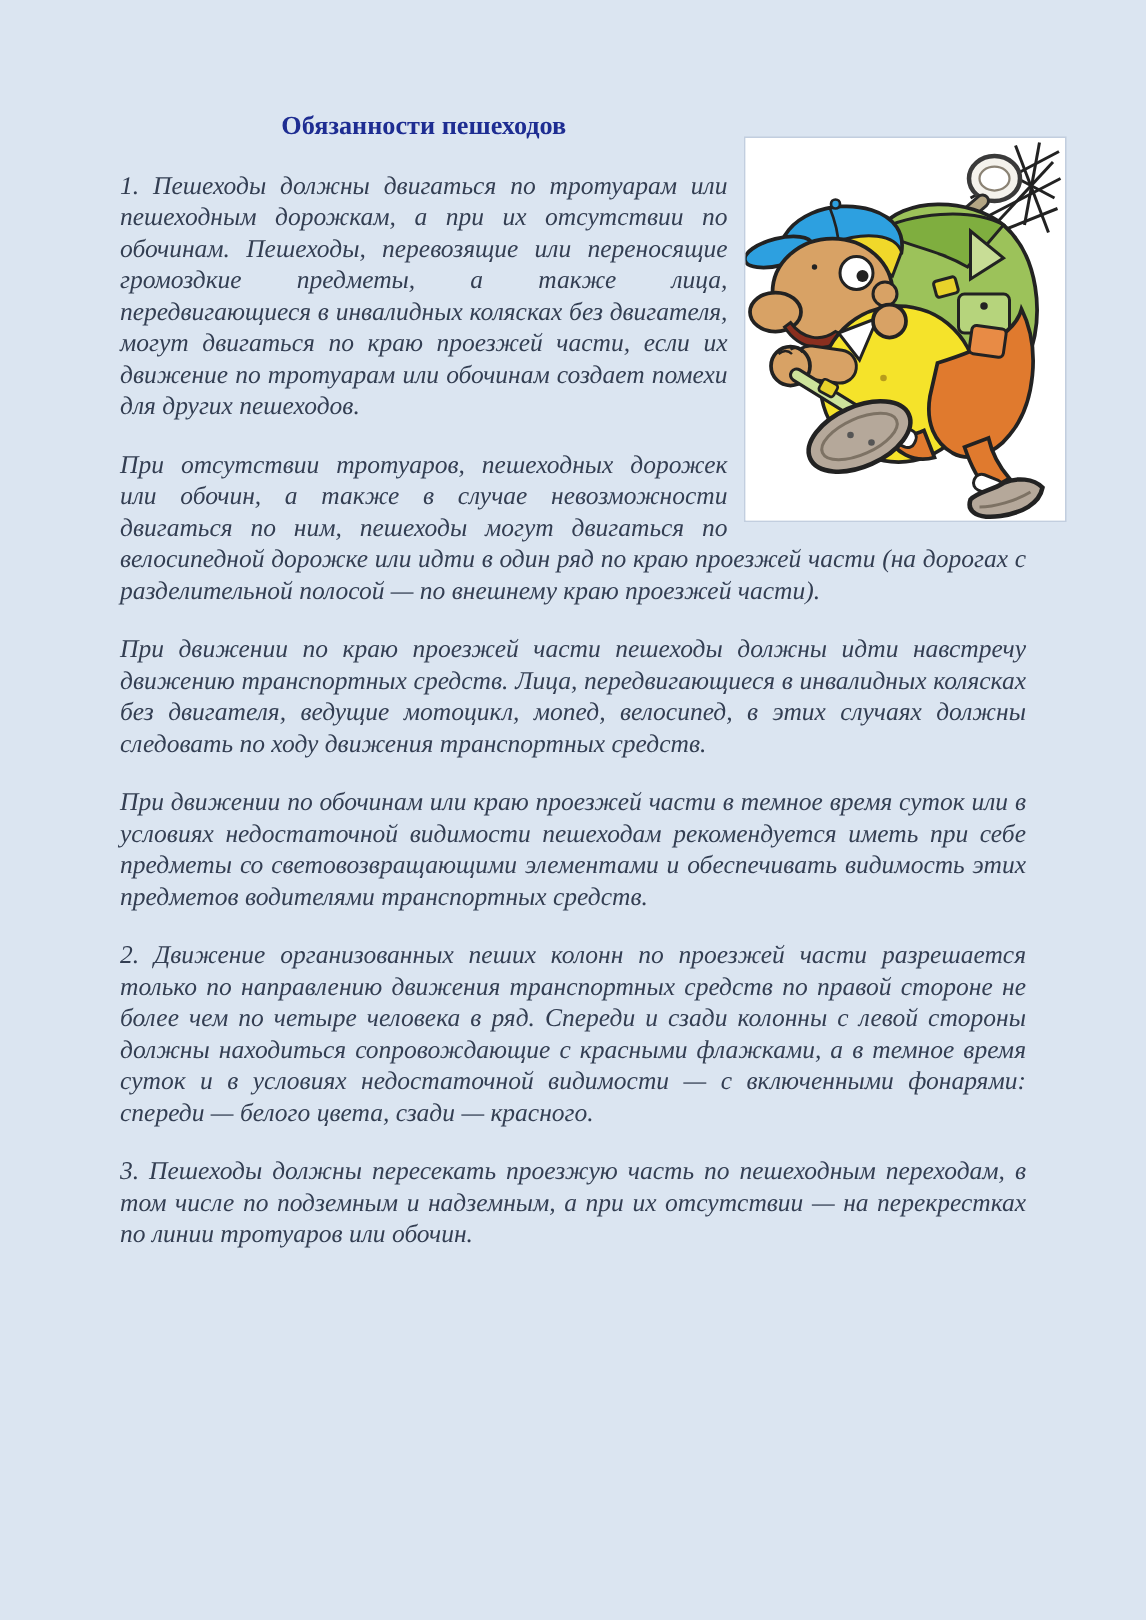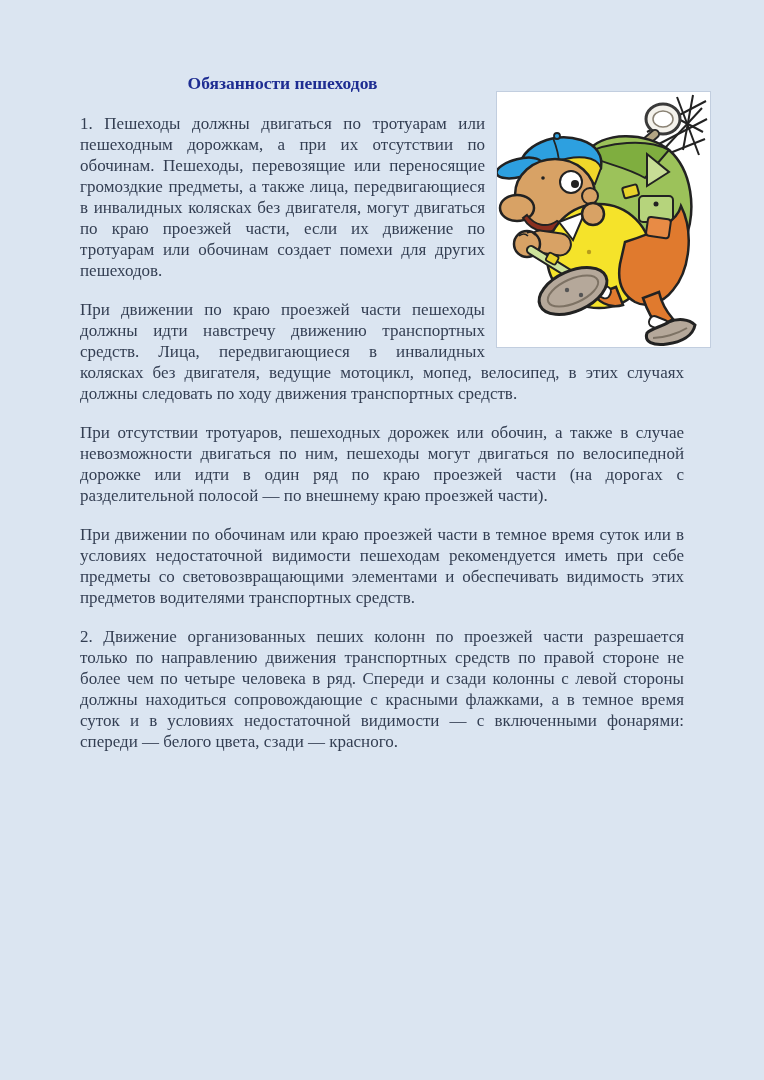--- a/index.html
+++ b/index.html
@@ -33,20 +33,21 @@
     line-height: 22px;
     font-weight: bold;
     text-align: center;
     color: #1e2d92;
   }
   p.doc-par {
     margin: 0 0 18px 0;
     font-size: 17px;
     line-height: 21px;
     text-align: justify;
+    font-style: italic;
   }
 </style>
 </head>
 <body>
 
 <div class="page">
 
   <figure class="illustration" style="margin-block:20px 10px;">
     <svg viewBox="0 0 213 255" xmlns="http://www.w3.org/2000/svg">
       <rect x="0" y="0" width="213" height="255" fill="#ffffff"></rect>
@@ -131,18 +132,19 @@
         <rect x="152" y="226" width="20" height="11" rx="5" fill="#ffffff" stroke="#222222" stroke-width="2" transform="rotate(22 162 231)"></rect>
         <path d="M150,241 C147,250 156,254 170,252 C184,250 196,244 198,233 C192,227 181,226 172,230 C164,235 155,236 150,241 Z" fill="#b5a89a" stroke="#222222" stroke-width="3"></path>
         <path d="M156,246 C166,246 180,242 190,236" stroke="#7d7264" stroke-width="2" fill="none"></path>
       </g>
     </svg>
   </figure>
 
   <h1 class="doc-title">Обязанности пешеходов</h1>
 
   <p class="doc-par">1. Пешеходы должны двигаться по тротуарам или пешеходным дорожкам, а при их отсутствии по обочинам. Пешеходы, перевозящие или переносящие громоздкие предметы, а также лица, передвигающиеся в инвалидных колясках без двигателя, могут двигаться по краю проезжей части, если их движение по тротуарам или обочинам создает помехи для других пешеходов.</p>
+  <p class="doc-par">При отсутствии тротуаров, пешеходных дорожек или обочин, а также в случае невозможности двигаться по ним, пешеходы могут двигаться по велосипедной дорожке или идти в один ряд по краю проезжей части (на дорогах с разделительной полосой — по внешнему краю проезжей части).</p>
   <p class="doc-par">При движении по краю проезжей части пешеходы должны идти навстречу движению транспортных средств. Лица, передвигающиеся в инвалидных колясках без двигателя, ведущие мотоцикл, мопед, велосипед, в этих случаях должны следовать по ходу движения транспортных средств.</p>
-  <p class="doc-par">При отсутствии тротуаров, пешеходных дорожек или обочин, а также в случае невозможности двигаться по ним, пешеходы могут двигаться по велосипедной дорожке или идти в один ряд по краю проезжей части (на дорогах с разделительной полосой — по внешнему краю проезжей части).</p>
   <p class="doc-par">При движении по обочинам или краю проезжей части в темное время суток или в условиях недостаточной видимости пешеходам рекомендуется иметь при себе предметы со световозвращающими элементами и обеспечивать видимость этих предметов водителями транспортных средств.</p>
   <p class="doc-par">2. Движение организованных пеших колонн по проезжей части разрешается только по направлению движения транспортных средств по правой стороне не более чем по четыре человека в ряд. Спереди и сзади колонны с левой стороны должны находиться сопровождающие с красными флажками, а в темное время суток и в условиях недостаточной видимости — с включенными фонарями: спереди — белого цвета, сзади — красного.</p>
+  <p class="doc-par">3. Пешеходы должны пересекать проезжую часть по пешеходным переходам, в том числе по подземным и надземным, а при их отсутствии — на перекрестках по линии тротуаров или обочин.</p>
 
 </div>
 
 </body></html>

